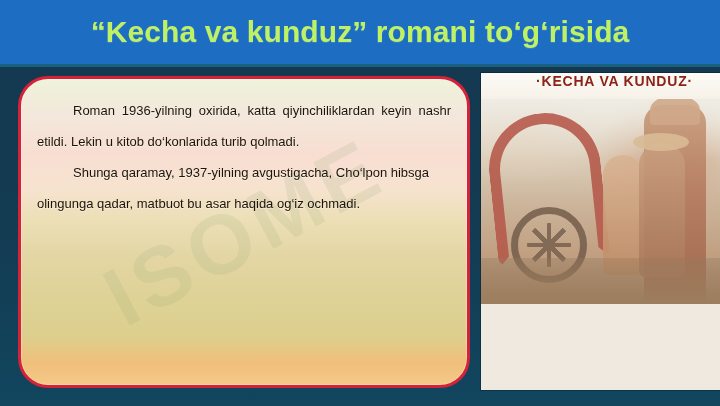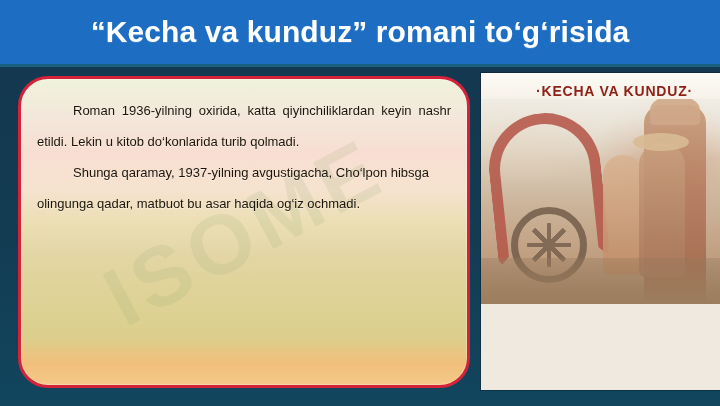--- a/index.html
+++ b/index.html
@@ -19,21 +19,21 @@
     position:absolute; left:0; top:0; width:720px; height:67px;
     background:#1d6dc2;
     border-bottom:3px solid #1a5c86;
     display:flex; align-items:center; justify-content:center;
   }
   #title-bar::after{
     content:""; position:absolute; left:0; right:0; bottom:-3px; height:3px;
     background:#17607f;
   }
   #title-text {
-    color:#ffffff;
+    color:#bef264;
     font-size:30px;
     font-weight:700;
     letter-spacing:.1px;
     white-space:nowrap;
     text-shadow:0 1px 0 rgba(255,255,255,.12);
     font-family:"Liberation Sans", sans-serif;
   }
 
   
   #text-panel {
@@ -113,21 +113,21 @@
     font-size:31px;
     font-weight:700;
     letter-spacing:1.5px;
     text-shadow:1px 1px 1px rgba(0,0,0,.45);
     white-space:nowrap;
   }
   #cover-subband {
     position:relative;
     height:26px;
     background:linear-gradient(180deg,#fdfbf7 0%,#f6f1e8 100%);
-    display:flex; align-items:flex-end; justify-content:center;padding-left:28px;
+    display:flex; align-items:flex-start; justify-content:center;padding-left:28px;
   }
   #cover-subtitle {
     color:#8d2218;
     font-family:"Liberation Sans", sans-serif;
     font-size:14px;
     font-weight:700;
     letter-spacing:.8px;
     white-space:nowrap;
   }
   

